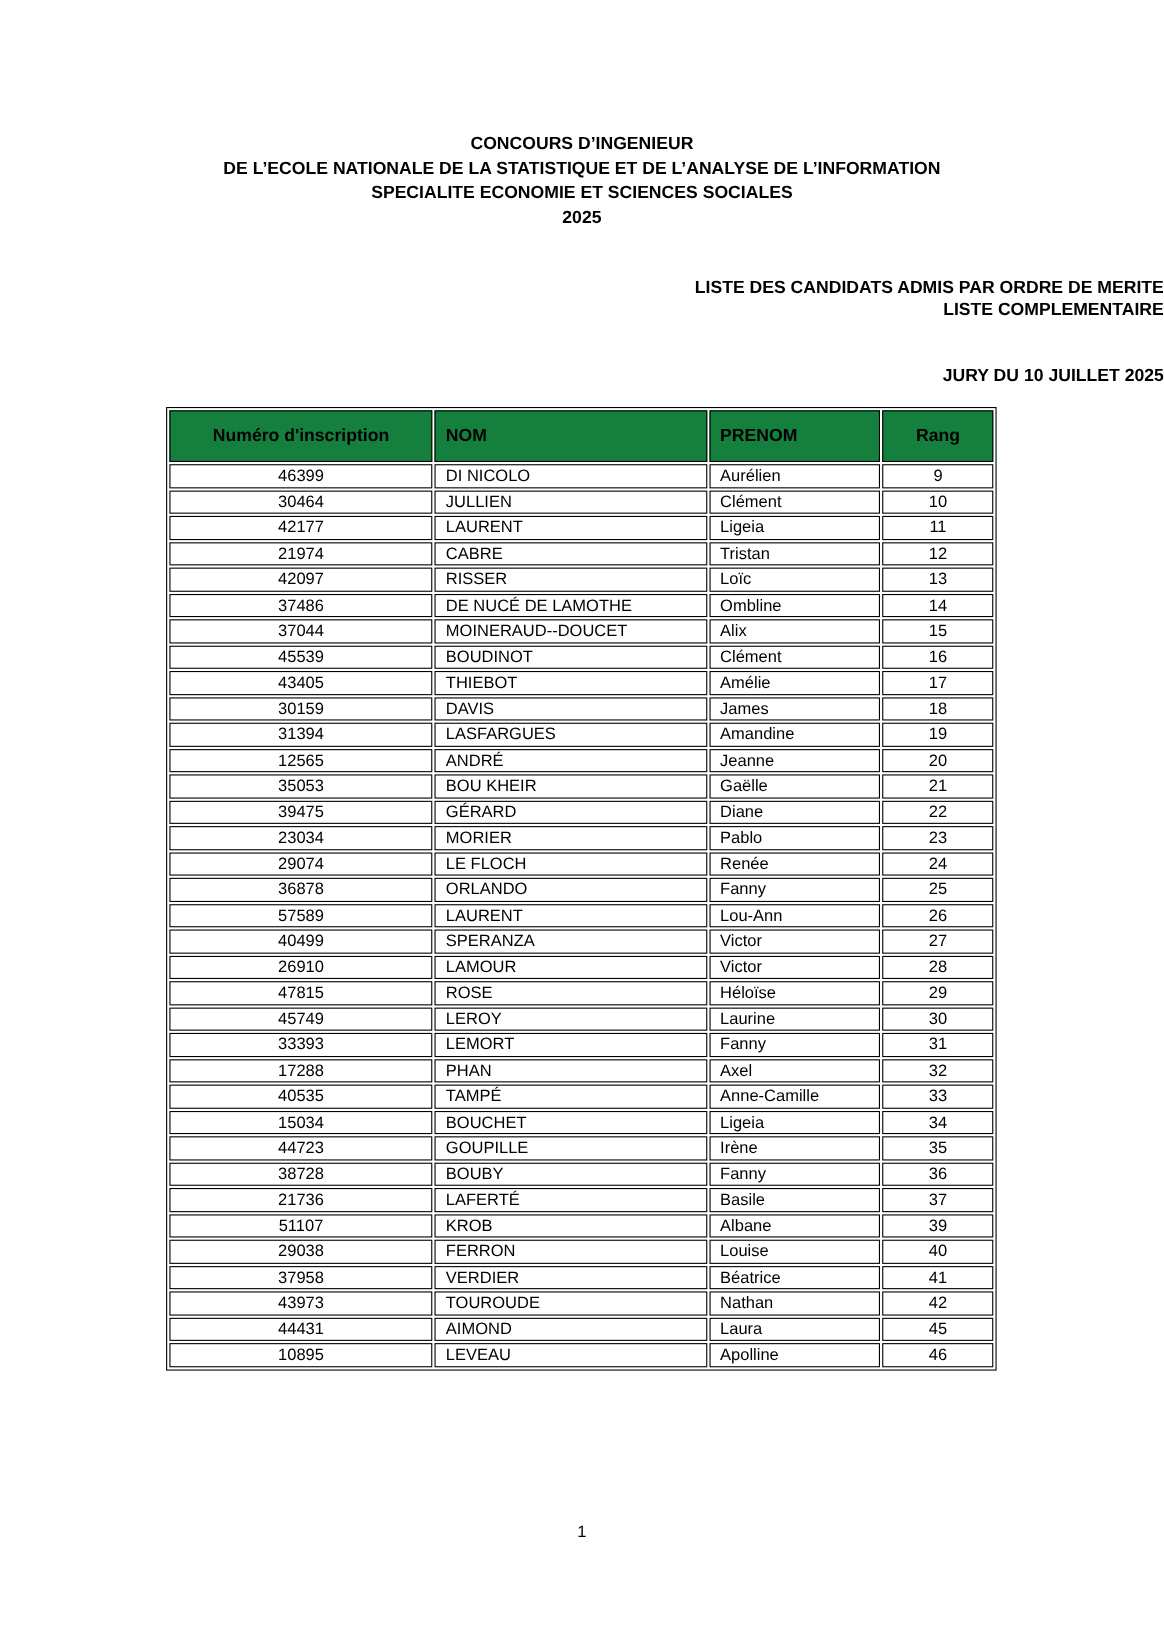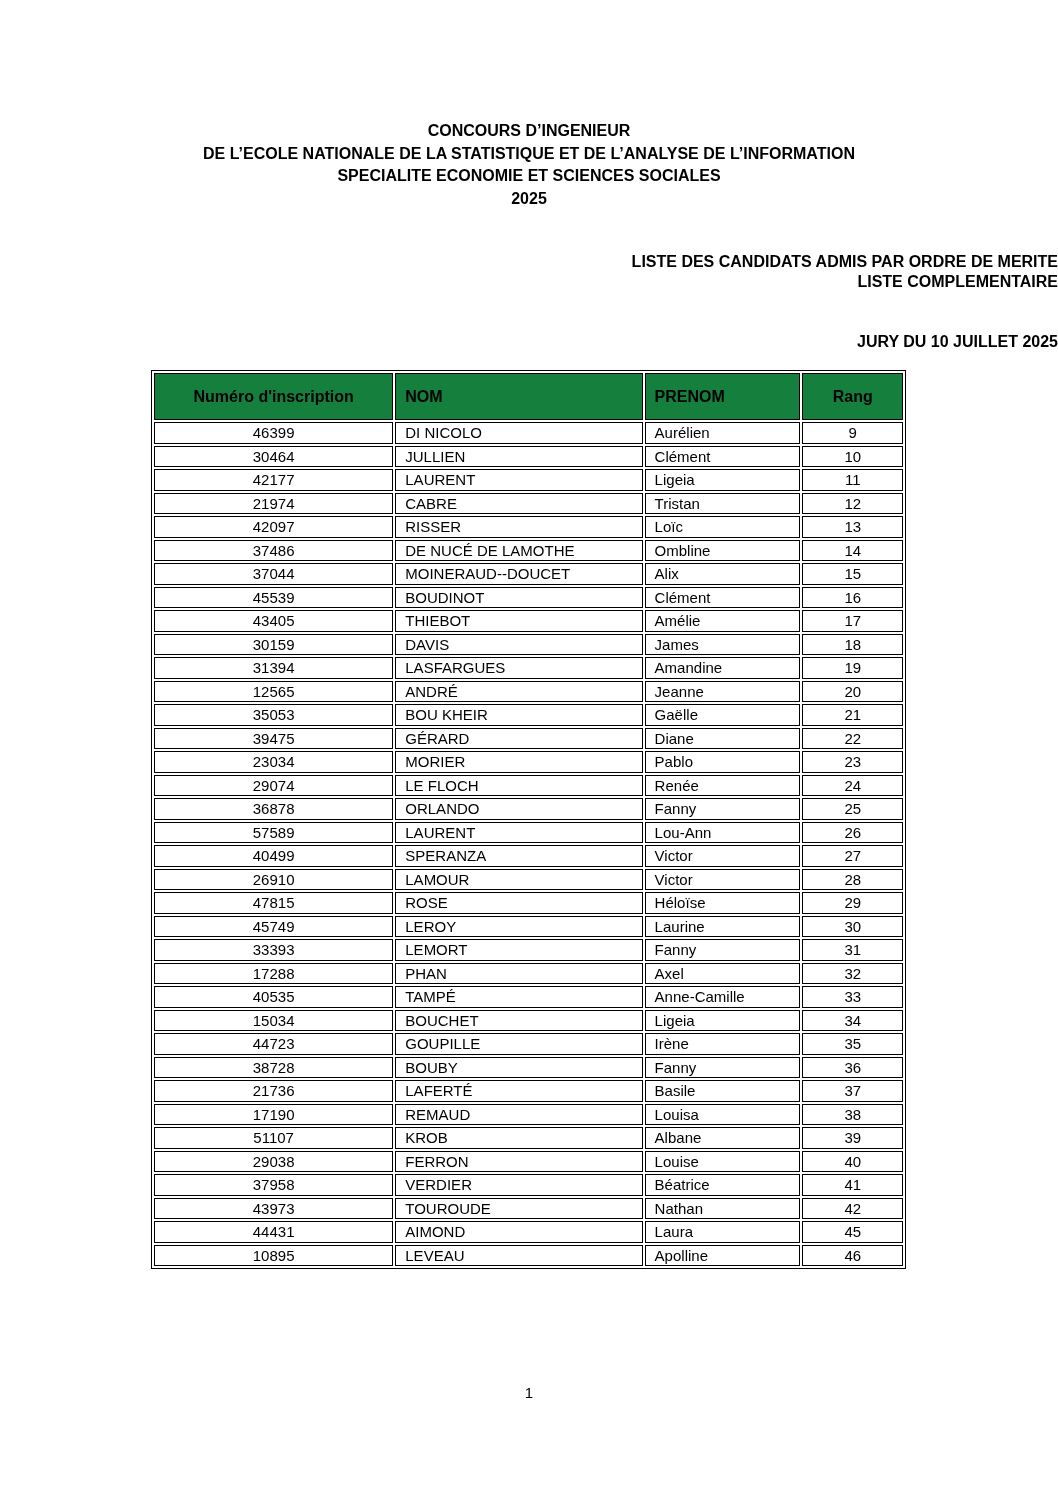--- a/index.html
+++ b/index.html
@@ -268,26 +268,20 @@
         <td class="c2">Fanny</td>
         <td class="c3">36</td>
       </tr>
       <tr>
         <td class="c0">21736</td>
         <td class="c1">LAFERTÉ</td>
         <td class="c2">Basile</td>
         <td class="c3">37</td>
       </tr>
       <tr>
-        <td class="c0">17190</td>
-        <td class="c1">REMAUD</td>
-        <td class="c2">Louisa</td>
-        <td class="c3">38</td>
-      </tr>
-      <tr>
         <td class="c0">51107</td>
         <td class="c1">KROB</td>
         <td class="c2">Albane</td>
         <td class="c3">39</td>
       </tr>
       <tr>
         <td class="c0">29038</td>
         <td class="c1">FERRON</td>
         <td class="c2">Louise</td>
         <td class="c3">40</td>

